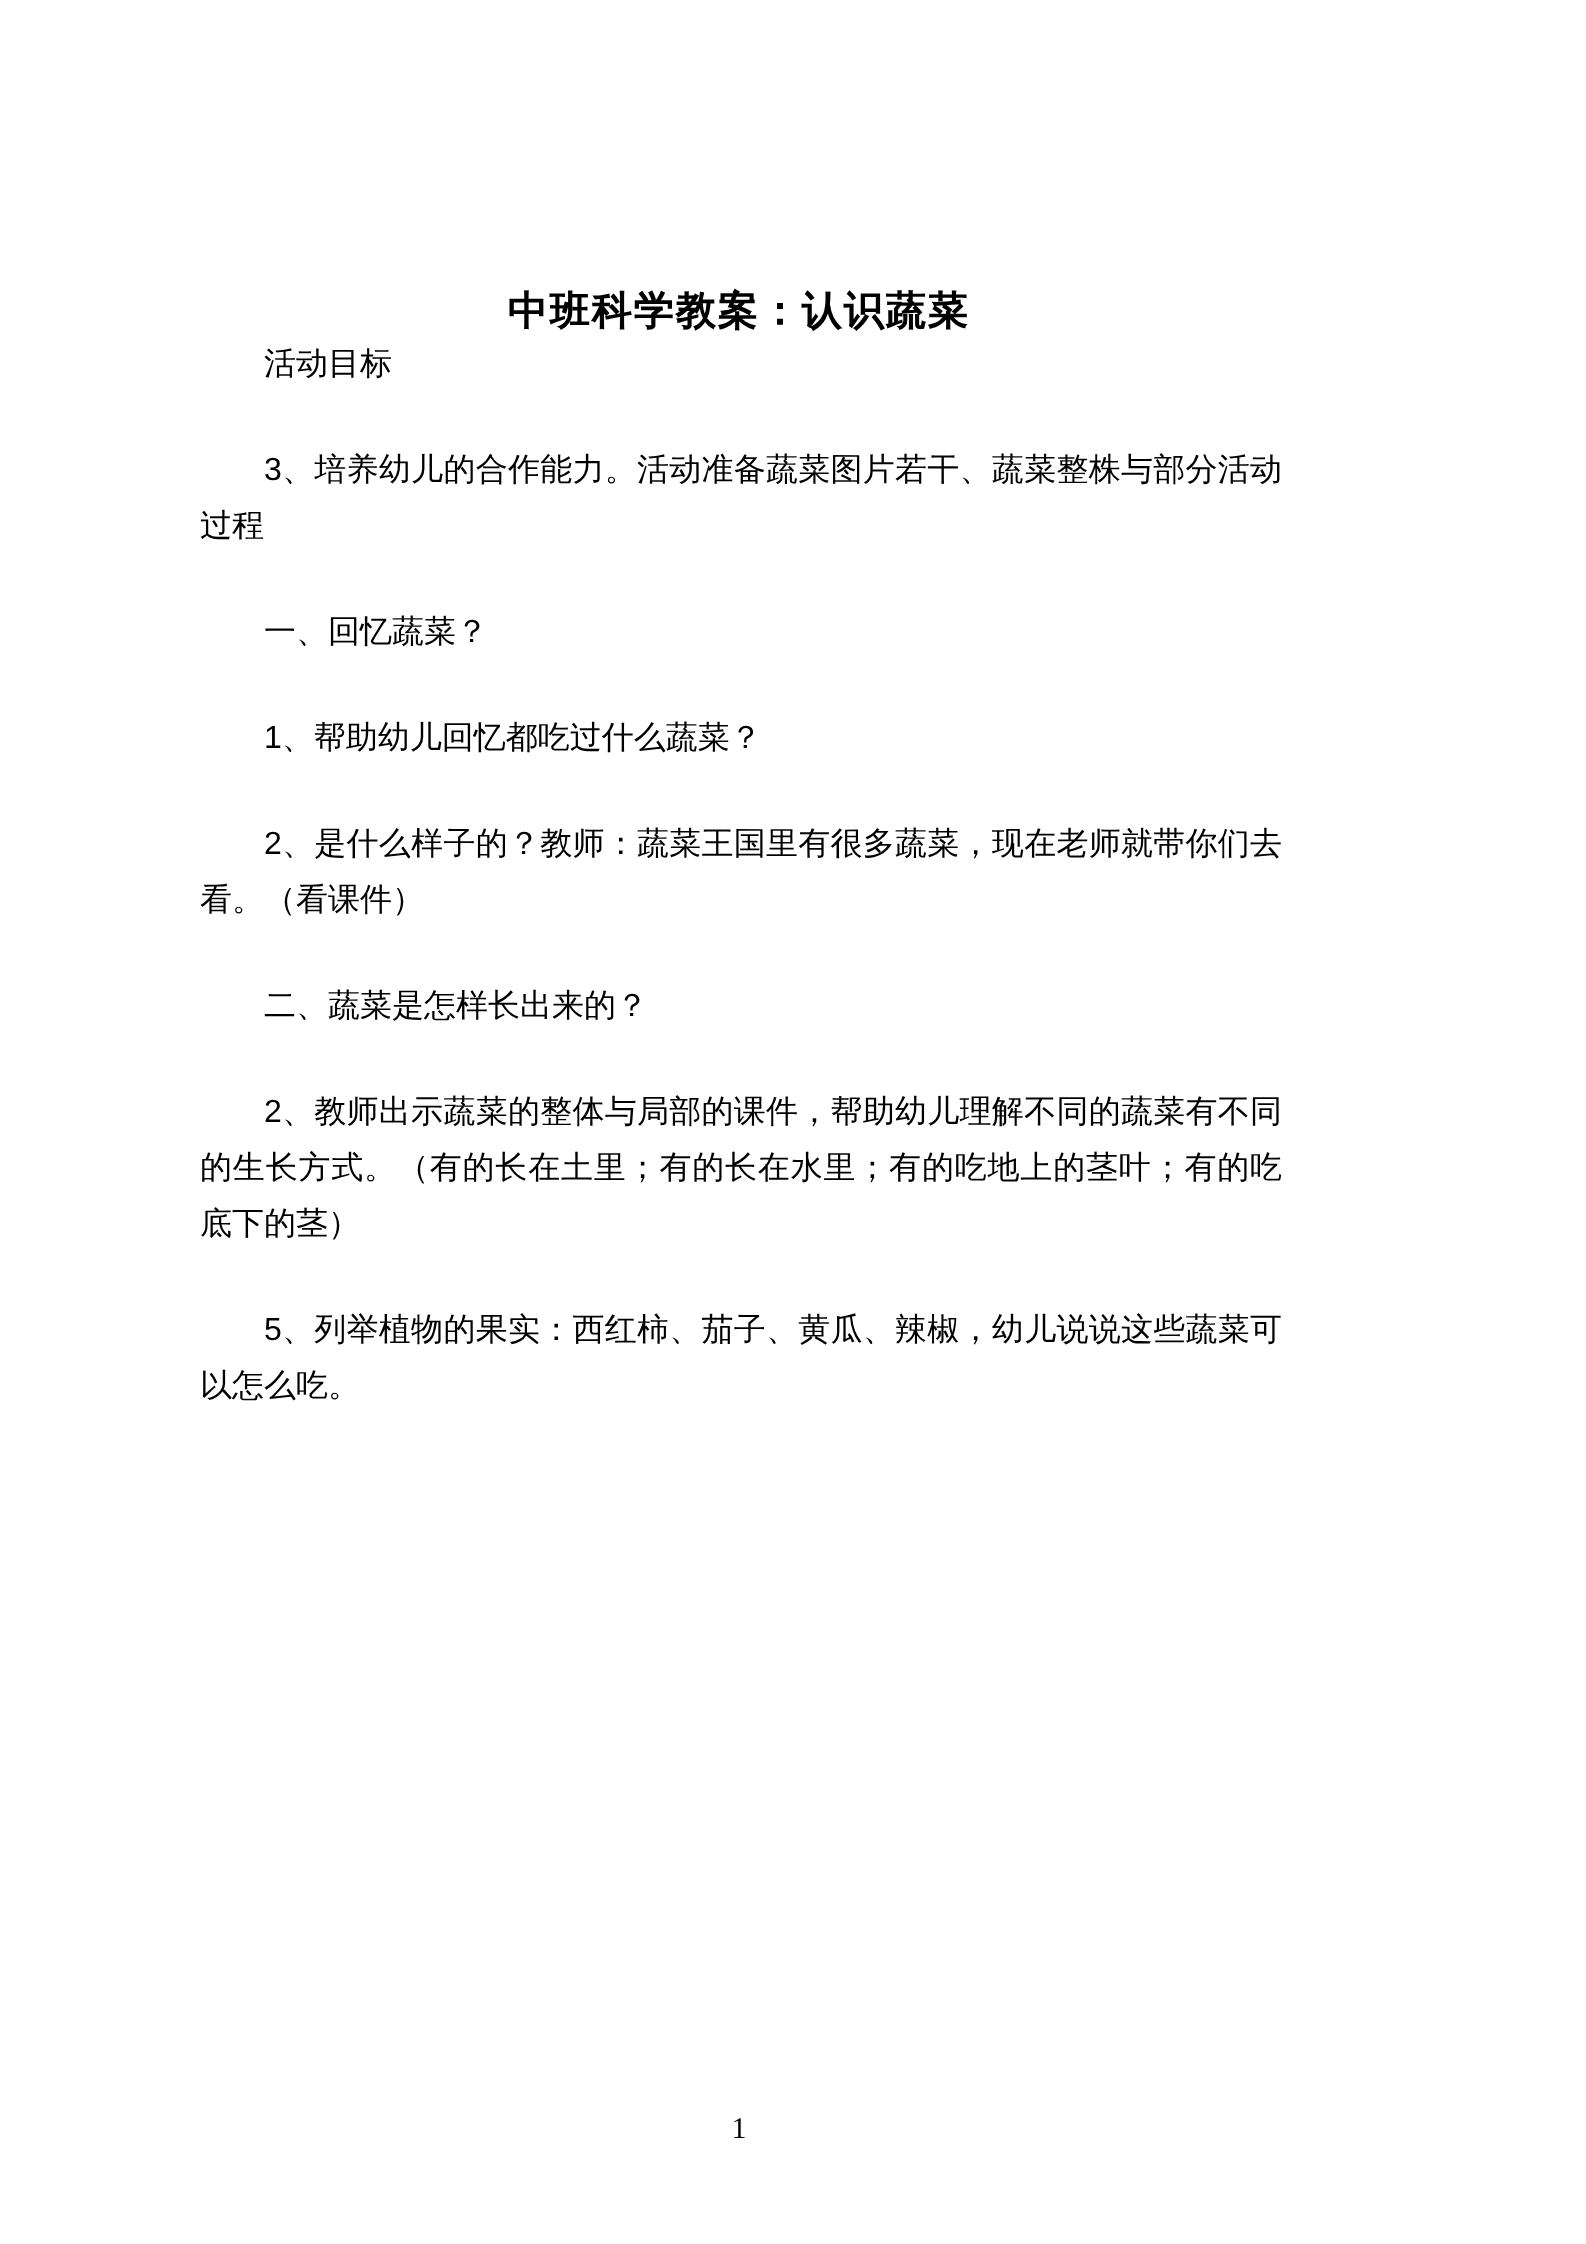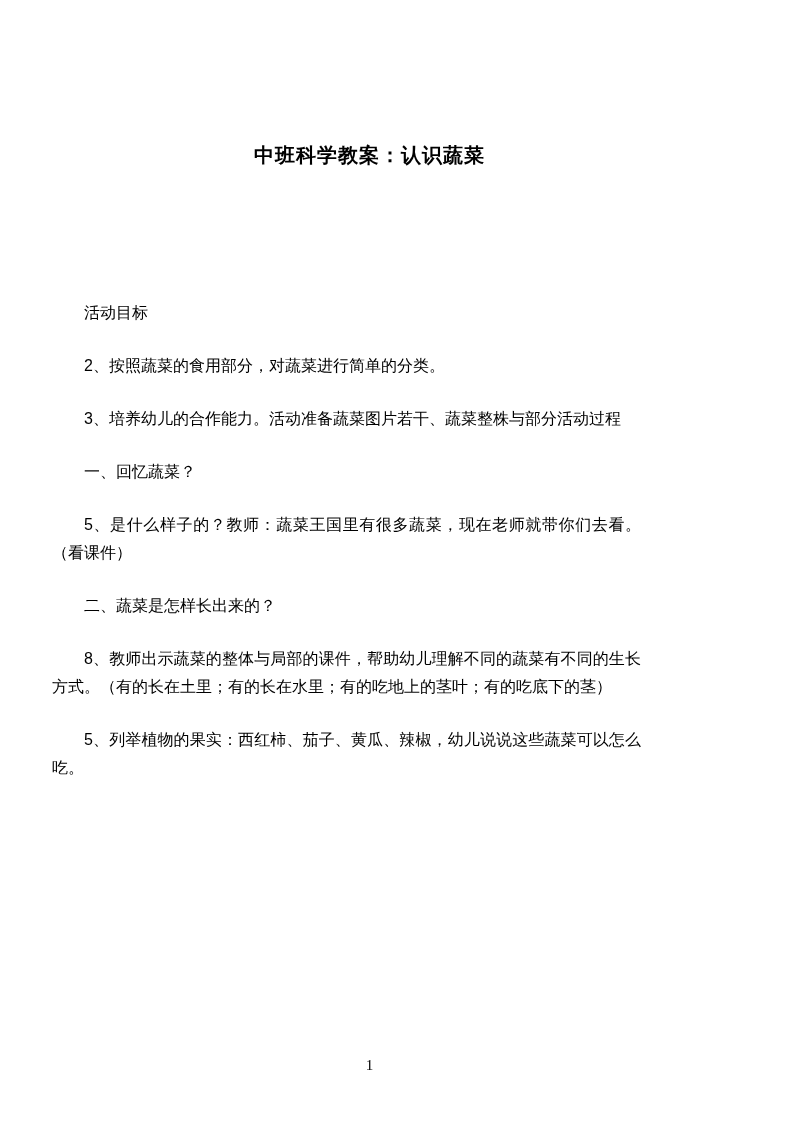--- a/index.html
+++ b/index.html
@@ -25,22 +25,21 @@
     margin-top: 142px;
     text-align: center;
     font-size: 20px;
     font-weight: 700;
     letter-spacing: 1px;
     color: #000000;
     font-family: "Liberation Sans", "DejaVu Sans", sans-serif;
   }
 
   .doc-body {
-    margin-top: 130px;
-    padding-left: 52px;
+    padding-left: 100px;
     padding-right: 98px;
   }
 
   .para {
     font-size: 16px;
     line-height: 28px;
     margin-bottom: 25px;
     text-indent: 2em;
     text-align: justify;
     color: #000000;
@@ -61,24 +60,24 @@
 </style>
 </head>
 <body>
 
 <div class="page">
 
   <h1 class="doc-title">中班科学教案：认识蔬菜</h1>
 
   <div class="doc-body">
     <p class="para">活动目标</p>
-    <p class="para">2、按照蔬菜的食用部分，对蔬菜进行简单的分类。</p>
     <p class="para">3、培养幼儿的合作能力。活动准备蔬菜图片若干、蔬菜整株与部分活动过程</p>
     <p class="para">一、回忆蔬菜？</p>
-    <p class="para">5、是什么样子的？教师：蔬菜王国里有很多蔬菜，现在老师就带你们去看。（看课件）</p>
+    <p class="para">1、帮助幼儿回忆都吃过什么蔬菜？</p>
+    <p class="para">2、是什么样子的？教师：蔬菜王国里有很多蔬菜，现在老师就带你们去看。（看课件）</p>
     <p class="para">二、蔬菜是怎样长出来的？</p>
-    <p class="para">8、教师出示蔬菜的整体与局部的课件，帮助幼儿理解不同的蔬菜有不同的生长方式。（有的长在土里；有的长在水里；有的吃地上的茎叶；有的吃底下的茎）</p>
+    <p class="para">2、教师出示蔬菜的整体与局部的课件，帮助幼儿理解不同的蔬菜有不同的生长方式。（有的长在土里；有的长在水里；有的吃地上的茎叶；有的吃底下的茎）</p>
     <p class="para">5、列举植物的果实：西红柿、茄子、黄瓜、辣椒，幼儿说说这些蔬菜可以怎么吃。</p>
   </div>
 
   <div class="page-number">1</div>
 
 </div>
 
 </body></html>

